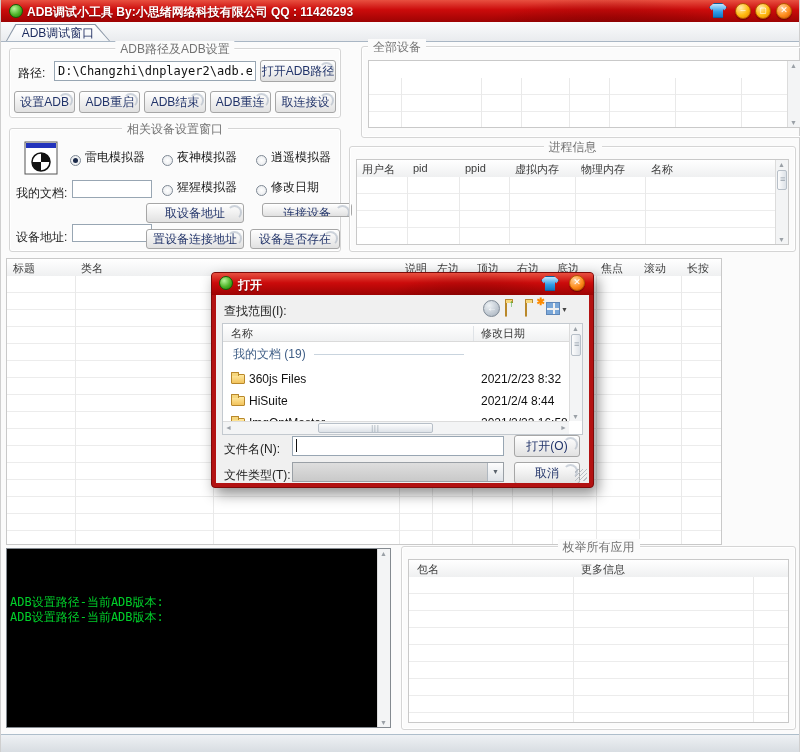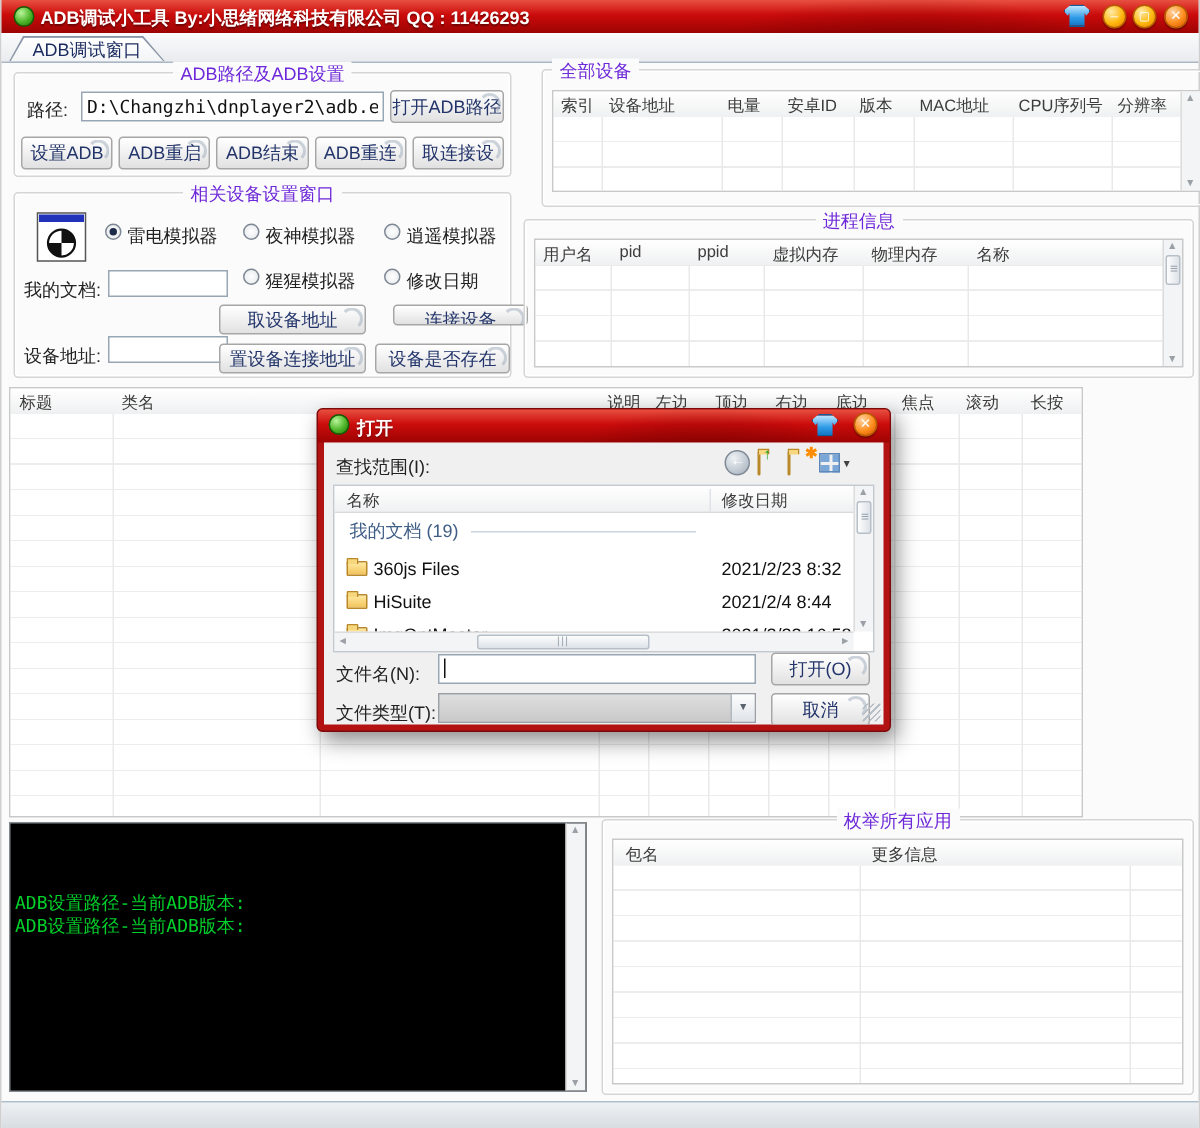--- a/index.html
+++ b/index.html
@@ -28,33 +28,33 @@
 
   
   .tabbar{position:absolute;left:0;top:22px;right:0;height:19px;background:linear-gradient(#fafbfc,#e9ebee);border-bottom:1px solid #a9b6c4}
   .tab-o{position:absolute;left:5px;top:2px;width:104px;height:17px;background:#8a96a6;
     clip-path:polygon(9% 0,86% 0,100% 100%,0 100%)}
   .tab-i{position:absolute;left:1px;top:1px;width:102px;height:16px;background:linear-gradient(#ffffff,#f2f4f6);
     clip-path:polygon(9% 0,86% 0,100% 100%,0 100%);color:#1b2a5e;text-align:center;line-height:17px;font-size:12px}
 
   
   .group{position:absolute;border:1px solid #d5d5d5;border-radius:3px;box-shadow:inset 0 0 0 1px #fff;box-sizing:border-box}
-  .legend{position:absolute;top:-8px;background:#fbfbfb;padding:0 5px;color:#6d28d9;font-size:12px;white-space:nowrap}
+  .legend{position:absolute;top:-8px;background:#fbfbfb;padding:0 5px;color:#737373;font-size:12px;white-space:nowrap}
   .legend.center{left:50%;transform:translateX(-50%)}
   .legend.left{left:6px}
 
   
   .lbl{position:absolute;color:#222;white-space:nowrap}
   .tbox{position:absolute;background:#fff;border:1px solid #98a6b3;box-sizing:border-box;
     font-family:"DejaVu Sans Mono",monospace;font-size:12px;padding:1px 3px;color:#111;outline:none}
   .btn{position:absolute;background:linear-gradient(#ffffff,#efefef 55%,#e1e1e1);border:1px solid #a6a6a6;border-radius:3px;
     box-sizing:border-box;color:#22346a;text-align:center;font-size:12px;box-shadow:inset 0 1px 0 #fff;overflow:hidden}
   .btn::after{content:"";position:absolute;right:1px;top:1px;width:11px;height:11px;border-radius:50%;
     border:2px solid rgba(150,162,180,.45);border-left-color:transparent;border-bottom-color:transparent}
-  .radio{position:absolute;display:flex;align-items:flex-start;gap:4px;white-space:nowrap}
+  .radio{position:absolute;display:flex;align-items:flex-end;gap:4px;white-space:nowrap}
   .radio .dot{width:11px;height:11px;border-radius:50%;background:radial-gradient(#fff,#e4e7ea);border:1px solid #7e8894;box-sizing:border-box;position:relative}
   .radio.on .dot::after{content:"";position:absolute;left:2px;top:2px;width:5px;height:5px;border-radius:50%;background:#1c2b4a}
 
   
   .table{position:absolute;background:#fff;border:1px solid #c9c9c9;box-sizing:border-box;overflow:hidden}
   .thead{position:absolute;left:0;right:0;top:0;height:17px;background:linear-gradient(#ffffff,#eff0f1);
     border-bottom:1px solid #dadada;color:#3c3c3c}
   .thead span{position:absolute;top:2px;font-size:11px;white-space:nowrap}
   .rows{position:absolute;left:0;right:0;top:17px;bottom:0;
     background-image:repeating-linear-gradient(to bottom,#fff 0 16px,#ececec 16px 17px)}
@@ -152,30 +152,20 @@
         <div class="btn" style="position:relative;flex:1;line-height:20px">ADB重启</div>
         <div class="btn" style="position:relative;flex:1;line-height:20px">ADB结束</div>
         <div class="btn" style="position:relative;flex:1;line-height:20px">ADB重连</div>
         <div class="btn" style="position:relative;flex:1;line-height:20px">取连接设备</div>
       </div>
   </div>
 
   <div class="group" style="left:360px;top:46px;width:447px;height:92px">
     <span class="legend left">全部设备</span>
     <div class="table" style="left:6px;top:13px;width:433px;height:68px">
-      <div class="thead">
-        <span style="left:5px">索引</span>
-        <span style="left:37px">设备地址</span>
-        <span style="left:116px">电量</span>
-        <span style="left:156px">安卓ID</span>
-        <span style="left:204px">版本</span>
-        <span style="left:244px">MAC地址</span>
-        <span style="left:310px">CPU序列号</span>
-        <span style="left:376px">分辨率</span>
-      </div>
       <div class="rows" style="right:13px">
           <div class="vline" style="left: 32px;"></div>
           <div class="vline" style="left: 112px;"></div>
           <div class="vline" style="left: 152px;"></div>
           <div class="vline" style="left: 200px;"></div>
           <div class="vline" style="left: 240px;"></div>
           <div class="vline" style="left: 306px;"></div>
           <div class="vline" style="left: 372px;"></div>
         </div>
       <div class="vscroll"></div>

